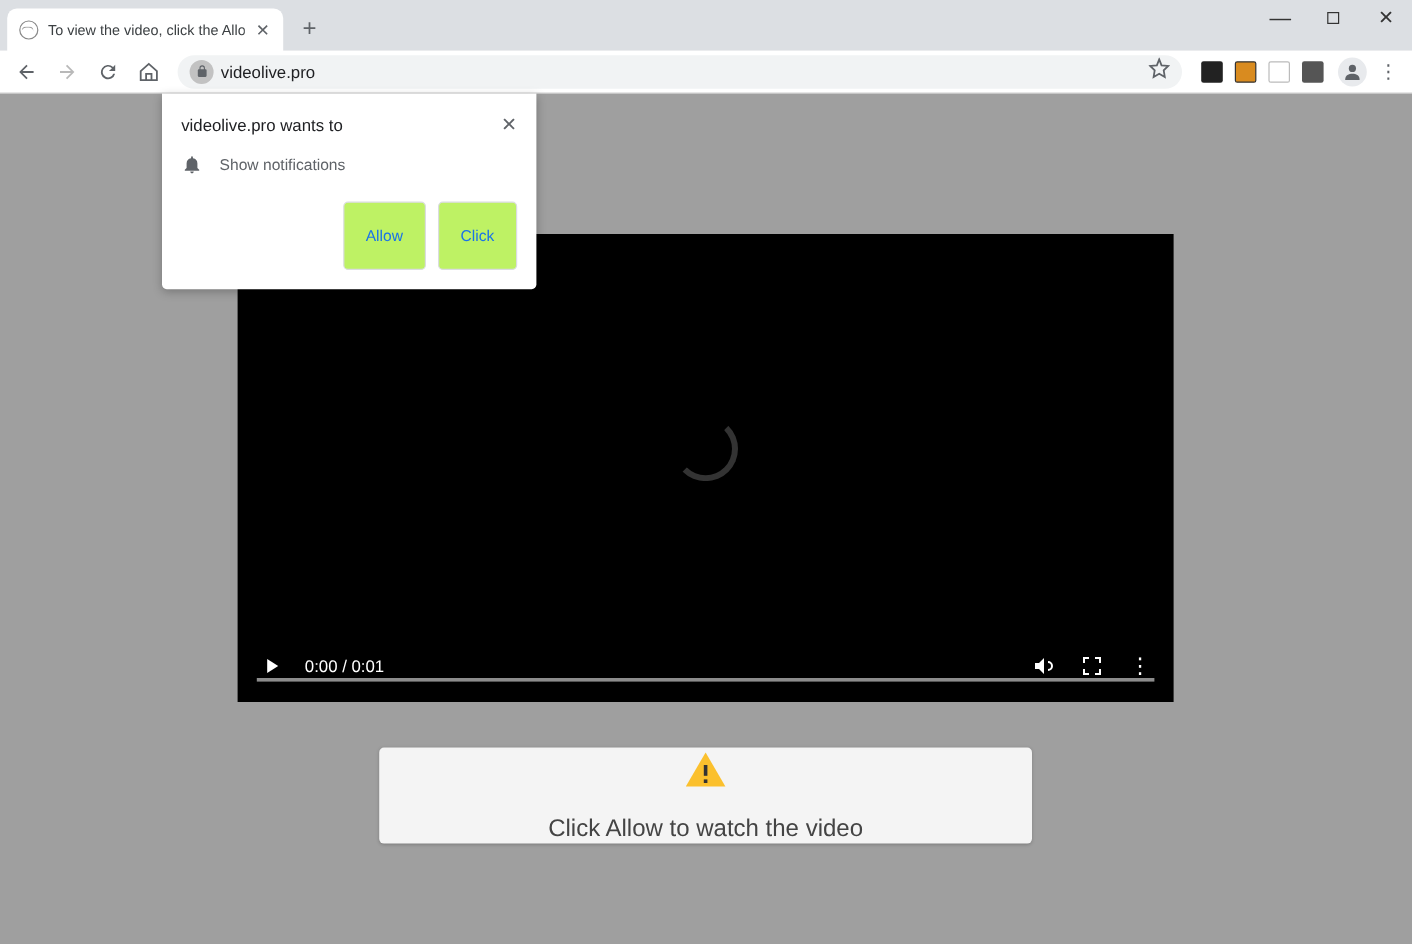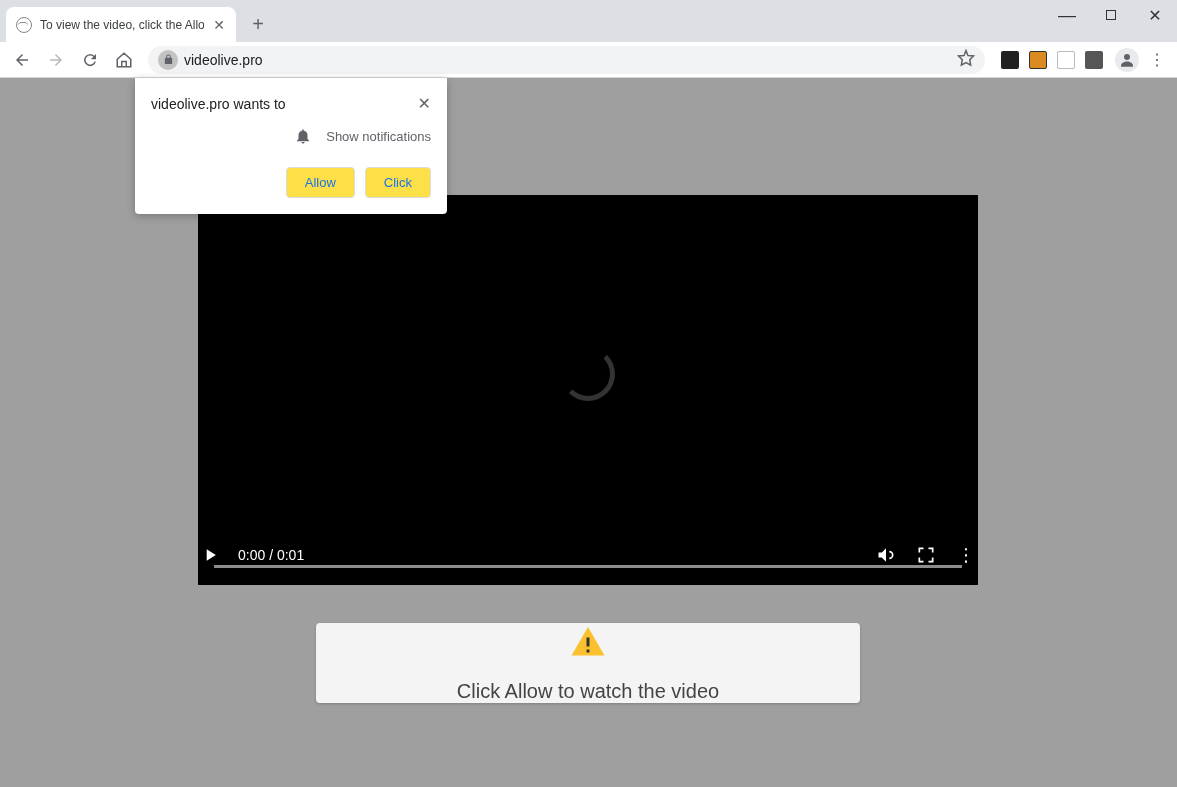--- a/index.html
+++ b/index.html
@@ -36,41 +36,41 @@
 .ext-icons { display:flex; align-items:center; gap: 10px; padding: 0 6px; }
 .ext-box { width:18px; height:18px; border-radius:2px; }
 .avatar-ico { width:24px;height:24px;border-radius:50%;background:#e8eaed;display:flex;align-items:center;justify-content:center;color:#5f6368; }
 .menu3 { width:24px;display:flex;align-items:center;justify-content:center;color:#5f6368;cursor:pointer; }
 
 
 .page { position: absolute; top: 78px; left: 0; right: 0; bottom: 0; background: #9f9f9f; }
 
 .video { position: absolute; left: 198px; top: 117px; width: 780px; height: 390px; background: #000; }
 .spinner { position:absolute; left:50%; top:46%; transform:translate(-50%,-50%); width:54px; height:54px; border: 5px solid transparent; border-right-color:#333; border-bottom-color:#333; border-radius:50%; }
-.controls { position:absolute; bottom:0; left:0; right:0; height:60px; display:flex; align-items:center; padding:0 0; gap:16px; color:#fff; }
+.controls { position:absolute; bottom:0; left:0; right:0; height:60px; display:flex; align-items:center; padding:0 16px; gap:16px; color:#fff; }
 .play svg { width:18px; height:18px; fill:#fff; }
 .time { font-size:14px; font-weight:500; }
 .spacer { flex:1; }
 .cbtn { display:flex;align-items:center;justify-content:center; width:24px; cursor:pointer;}
 .cbtn svg { width:20px;height:20px;fill:#fff;}
 .progress { position:absolute; bottom:17px; left:16px; right:16px; height:3px; background:rgba(255,255,255,0.55); }
 
 .prompt-box { position:absolute; left:316px; top:545px; width:544px; height:80px; background:#f4f4f4; border-radius:4px; box-shadow:0 1px 3px rgba(0,0,0,0.2); display:flex;align-items:center;justify-content:center; gap:20px;flex-direction:column;}
 .warn-triangle { width:40px;height:36px; }
 .prompt-text { font-size:20px; color:#444; }
 
 
 .perm { position:absolute; left:135px; top:78px; width:312px; background:#fff; border-radius:0 0 4px 4px; box-shadow:0 2px 8px rgba(0,0,0,0.25); padding:16px; }
 .perm .head { display:flex; justify-content:space-between; align-items:center; }
 .perm .title { font-size:14px; color:#202124; }
 .perm .x { color:#5f6368; cursor:pointer; font-size:16px; }
-.perm .row { display:flex; align-items:center; gap:14px; margin-top:14px; color:#5f6368; font-size:13px;justify-content:flex-end; }
+.perm .row { display:flex; align-items:center; gap:14px; margin-top:14px; color:#5f6368; font-size:13px; }
 .perm .row svg { width:18px;height:18px;fill:#5f6368;}
 .perm .btns { display:flex; justify-content:flex-end; gap:10px; margin-top:22px;}
-.perm .btn { border:1px solid #dadce0; background:#fde047; color:#1a73e8; font-size:13px; padding:7px 18px; border-radius:4px; cursor:pointer; }
+.perm .btn { border:1px solid #dadce0; background:#bef264; color:#1a73e8; font-size:13px; padding:20px 18px; border-radius:4px; cursor:pointer; }
 </style>
 </head>
 <body>
 
 <div class="titlebar">
   <div class="tab">
     <div class="favicon"></div>
     <div class="title">To view the video, click the Allow</div>
     <div class="close">✕</div>
   </div>

